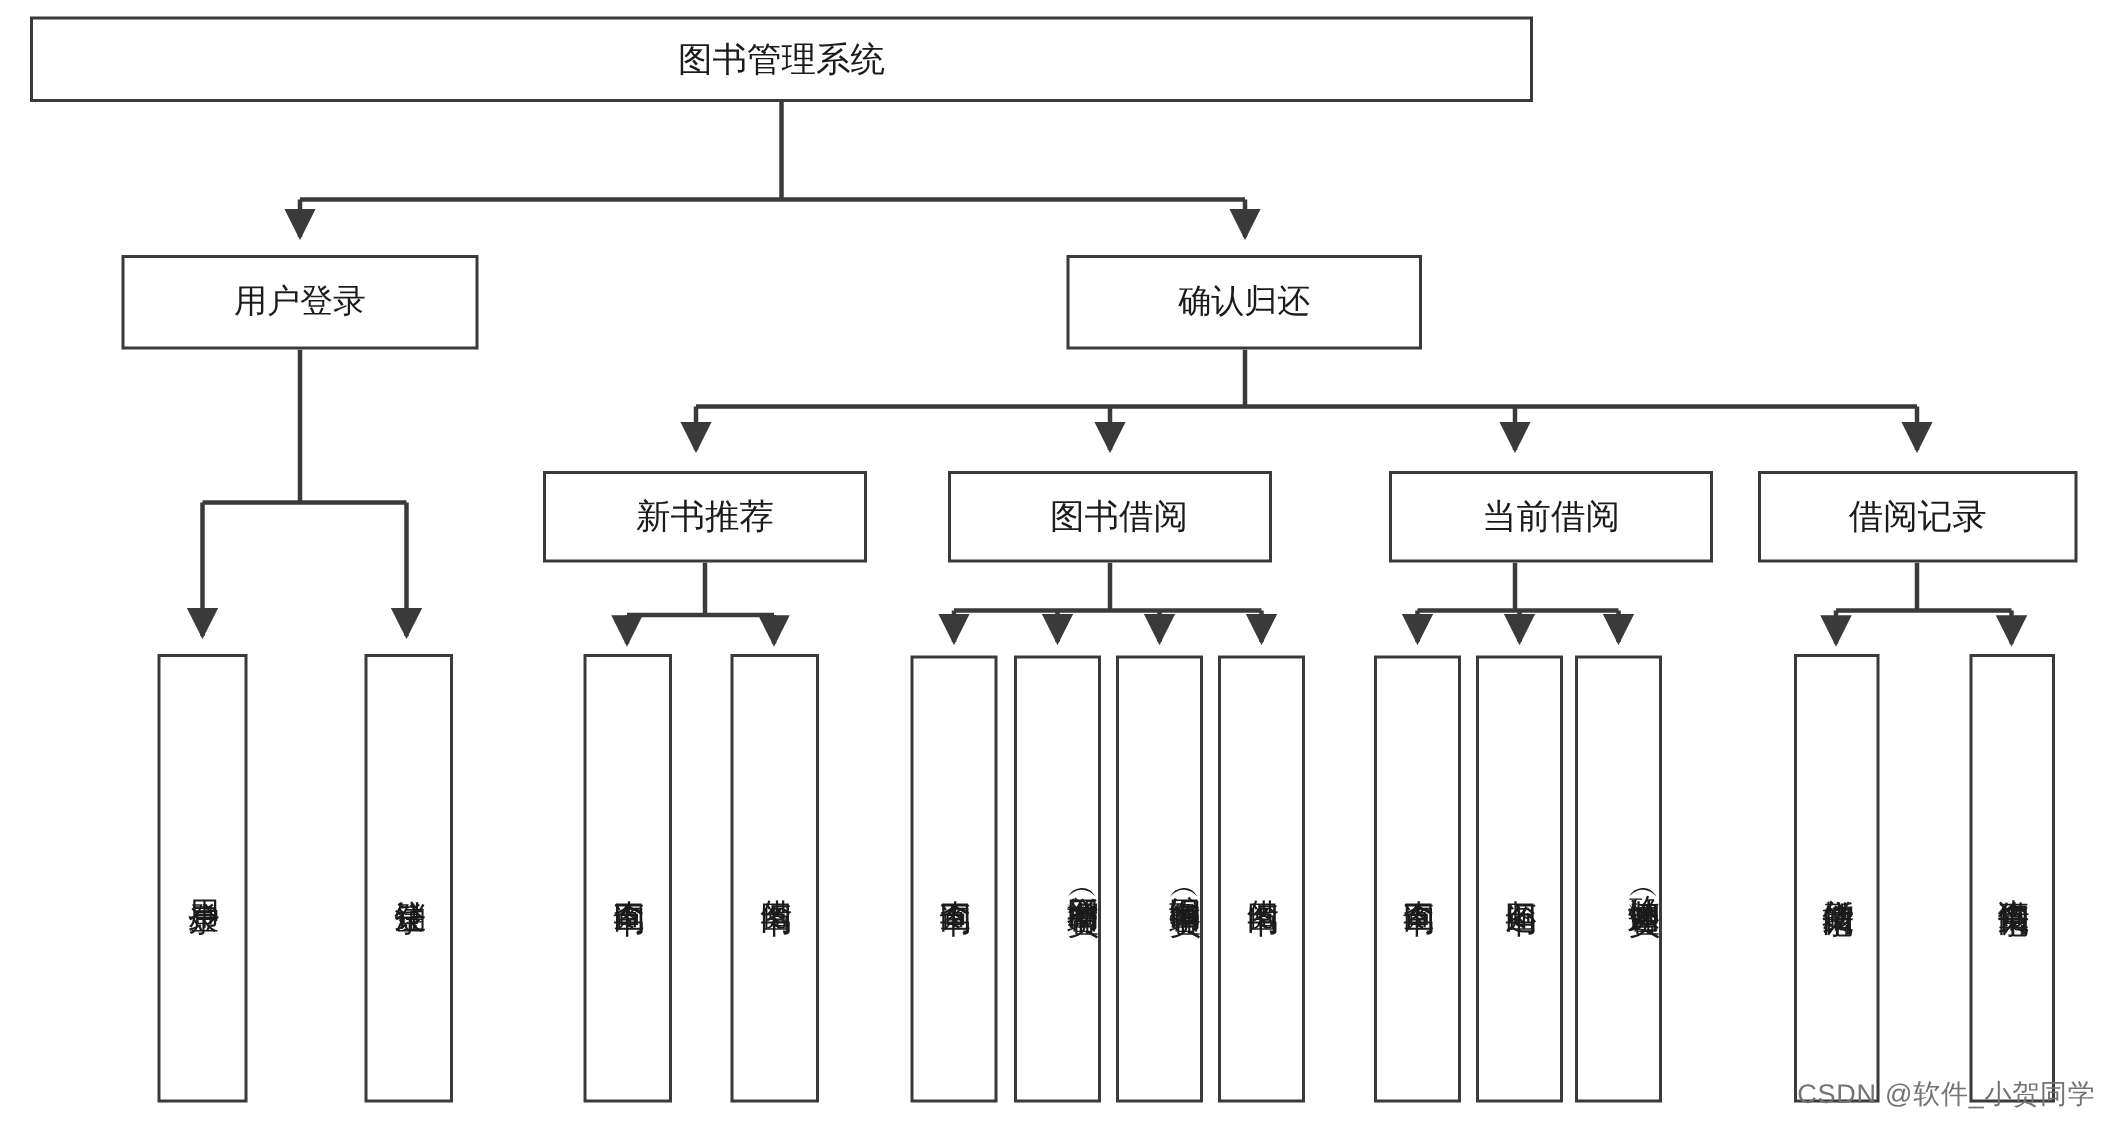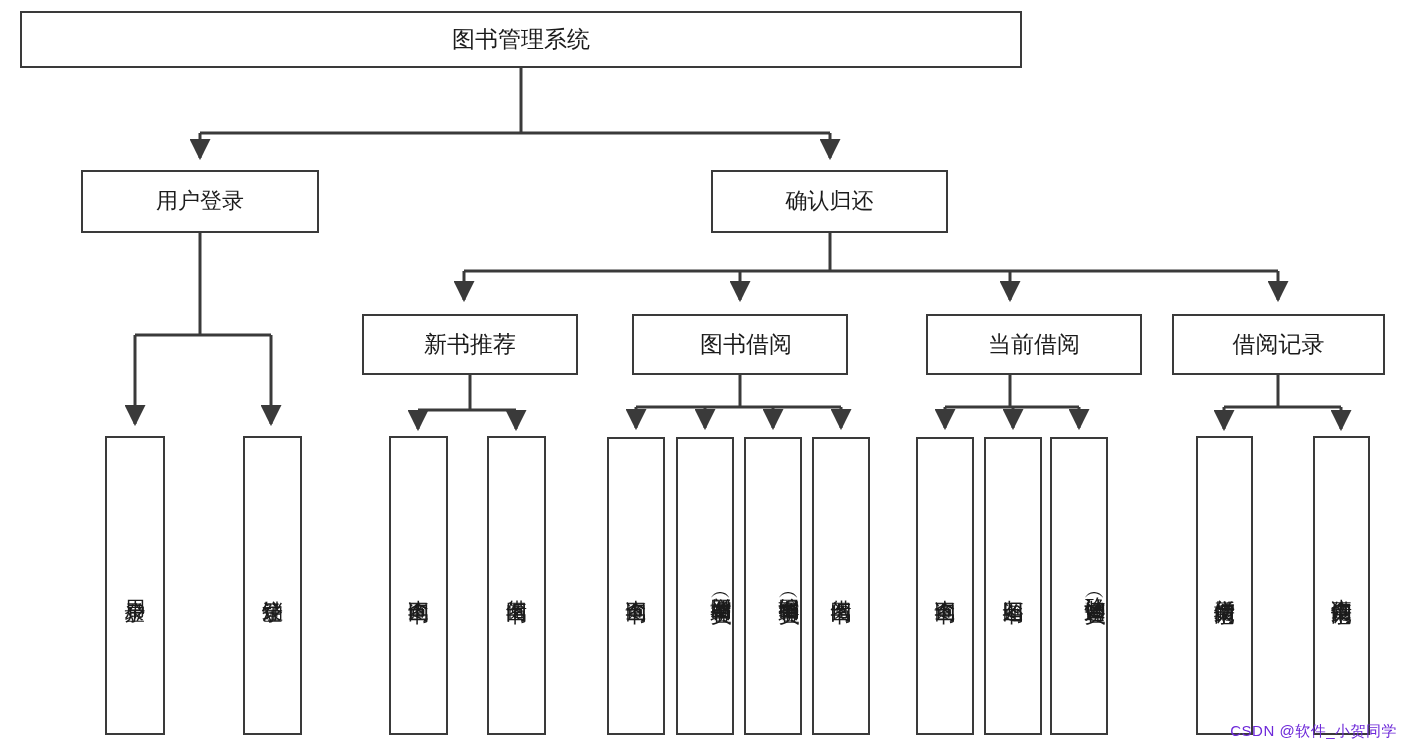--- a/index.html
+++ b/index.html
@@ -60,22 +60,22 @@
   .level3 {
     font-size: 23px;
   }
   .leaf {
     font-size: 21px;
   }
   #watermark {
     position: absolute;
     right: 8px;
     bottom: 6px;
-    font-size: 15px;
-    color: #6d28d9;
+    font-size: 18px;
+    color: #737373;
     letter-spacing: 0.5px;
     white-space: nowrap;
     pointer-events: none;
   }
 </style>
 </head>
 <body>
 
 <div id="canvas">
 

